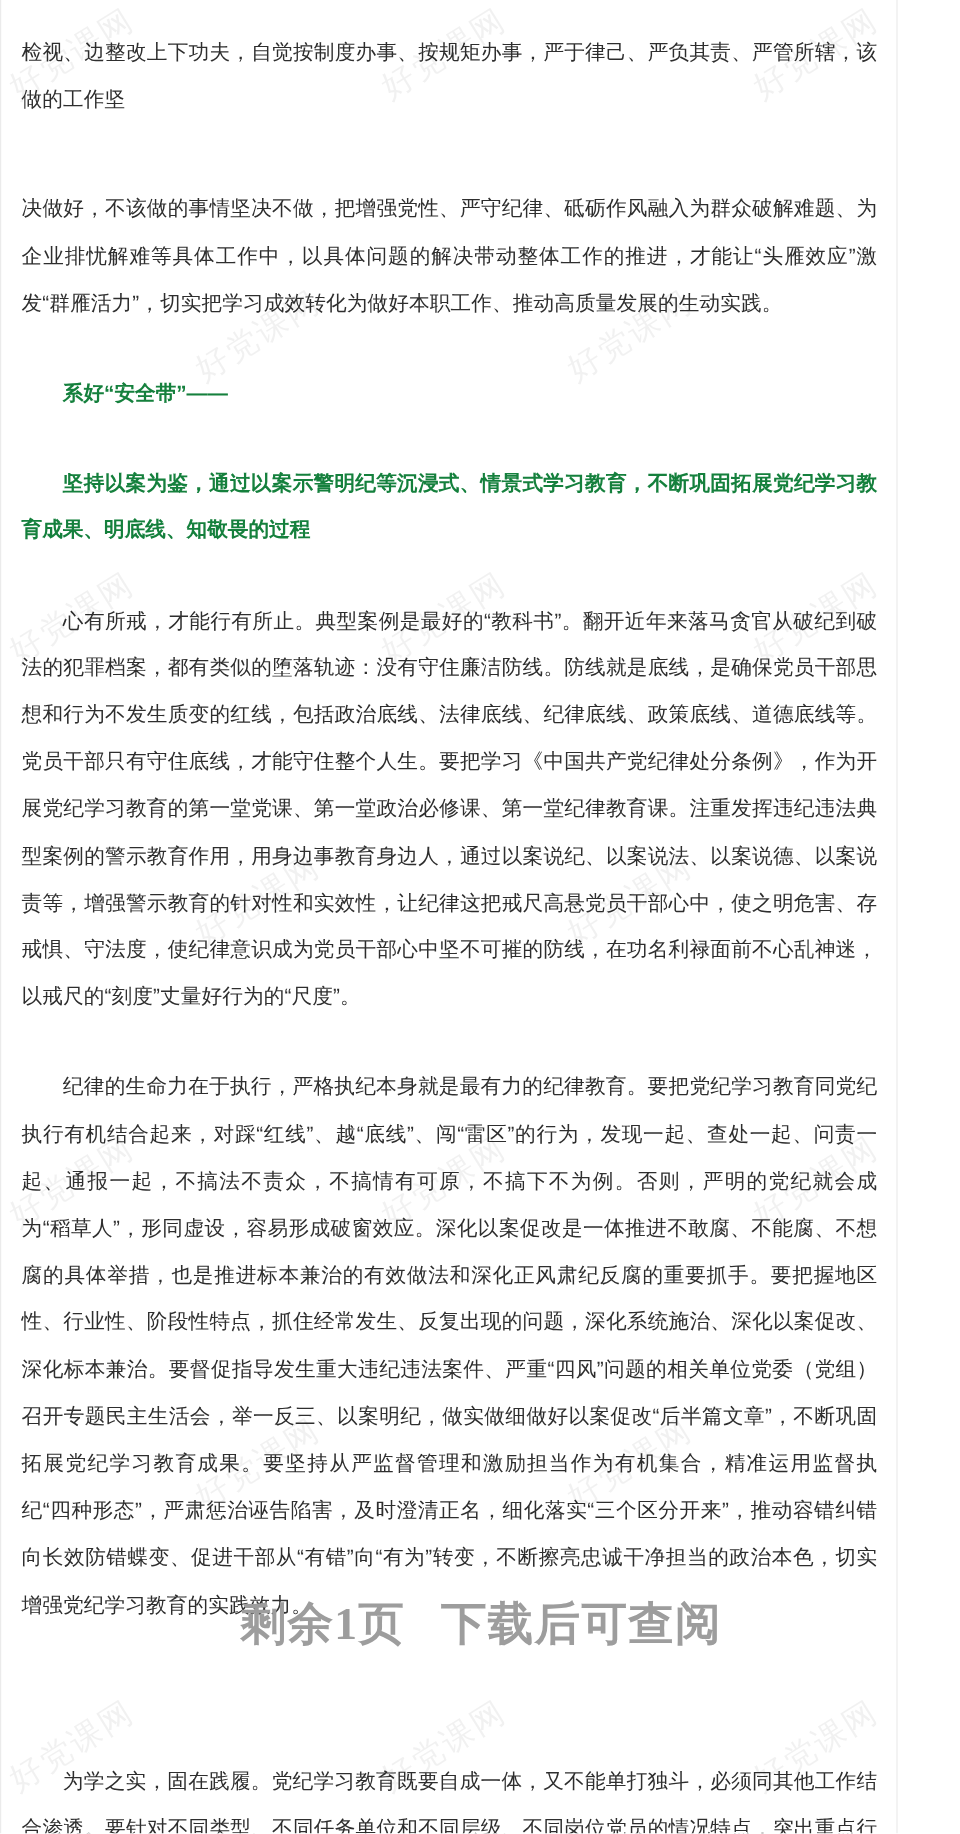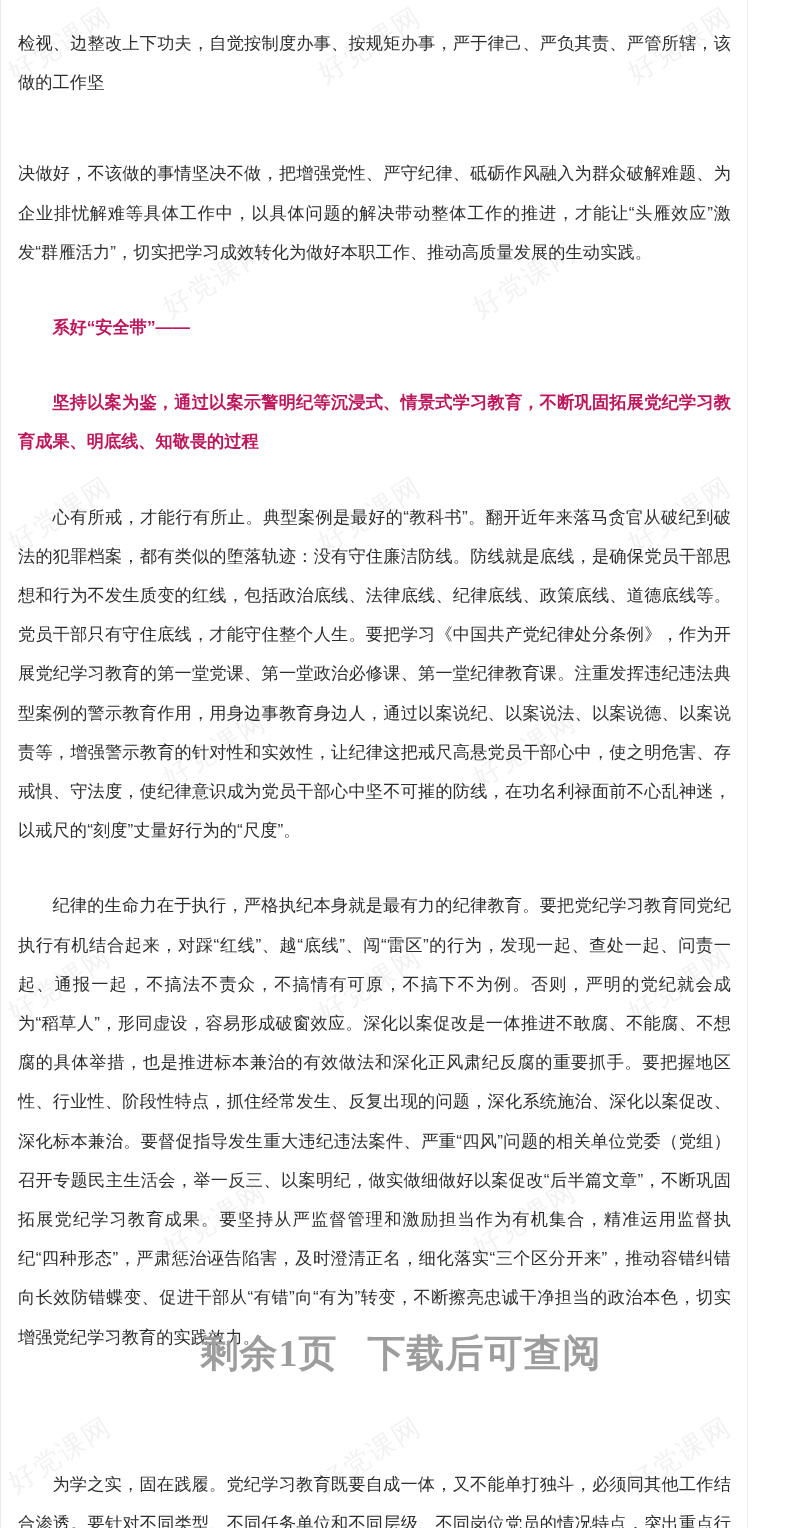--- a/index.html
+++ b/index.html
@@ -59,21 +59,21 @@
     letter-spacing: 0.1px;
     word-break: break-all;
   }
   p.indent {
     text-indent: 2em;
   }
   p.heading {
     margin: 0;
     font-size: 17.2px;
     line-height: 39.2px;
-    color: #be185d;
+    color: #15803d;
     font-weight: 700;
     text-align: justify;
     text-justify: inter-ideograph;
     text-indent: 2em;
     word-break: break-all;
   }
   .gap-xl { height: 52px; }
   .gap-md { height: 36px; }
   .gap-sm { height: 24px; }
   

